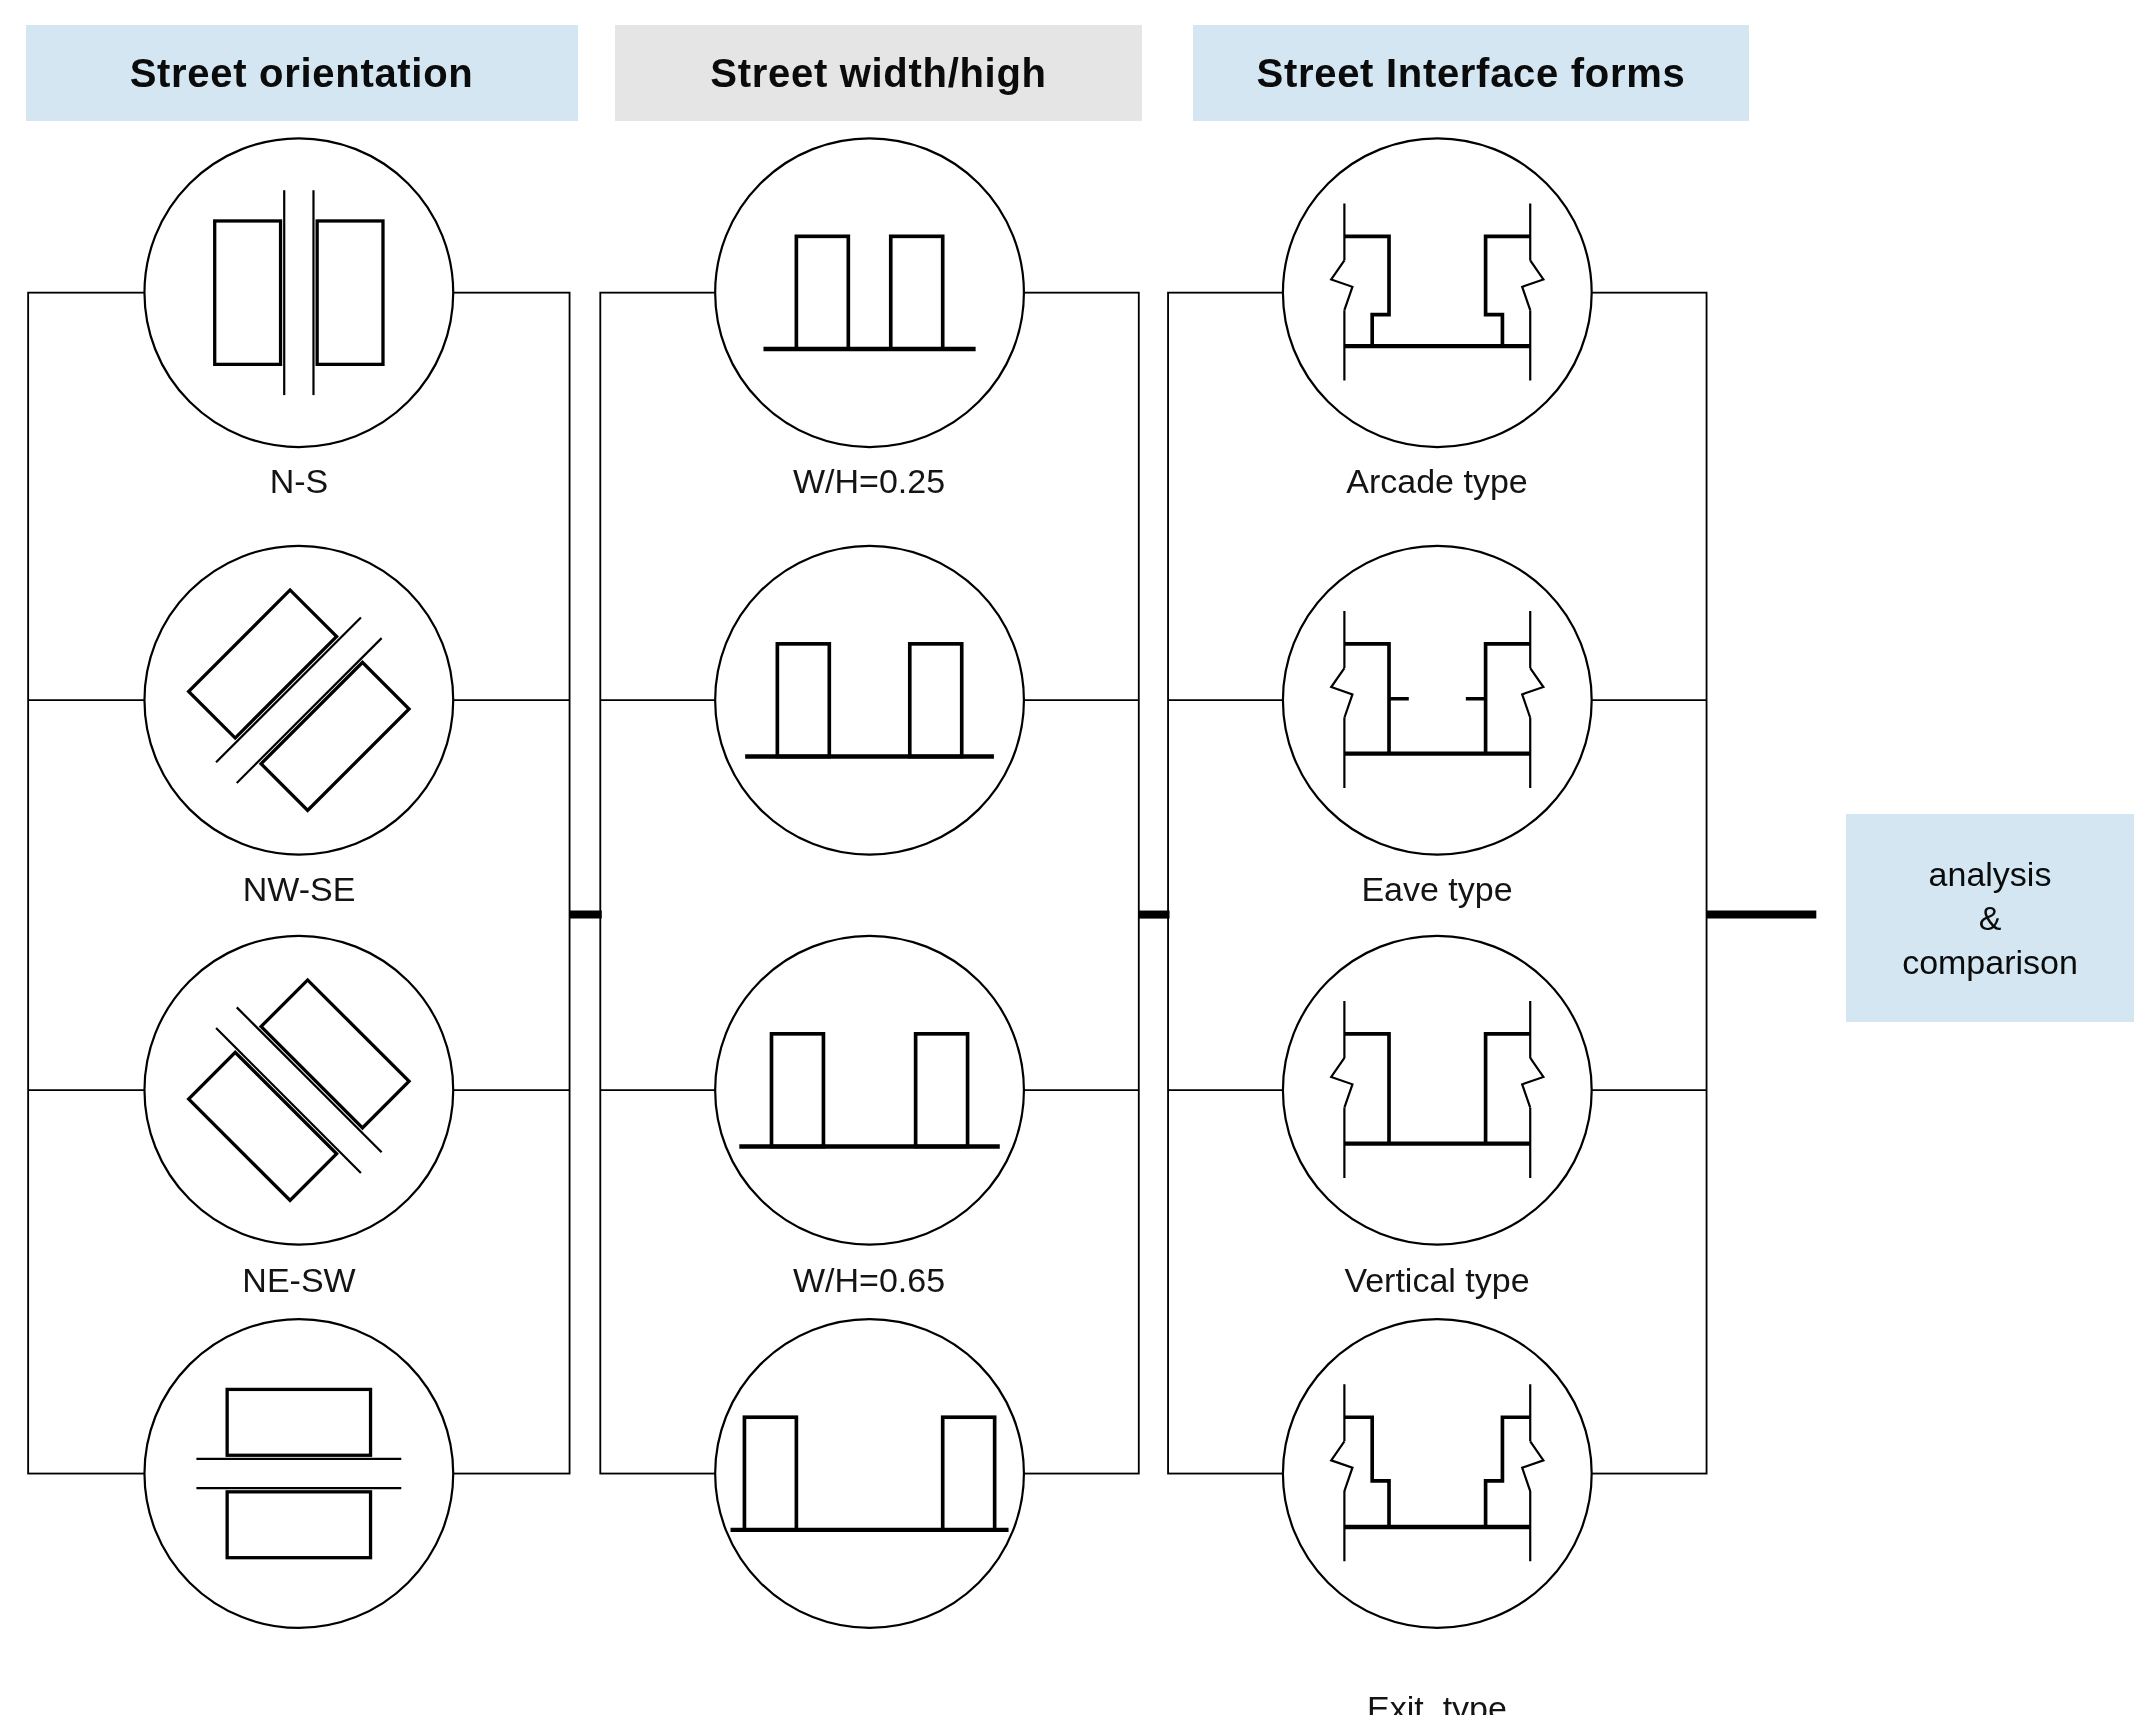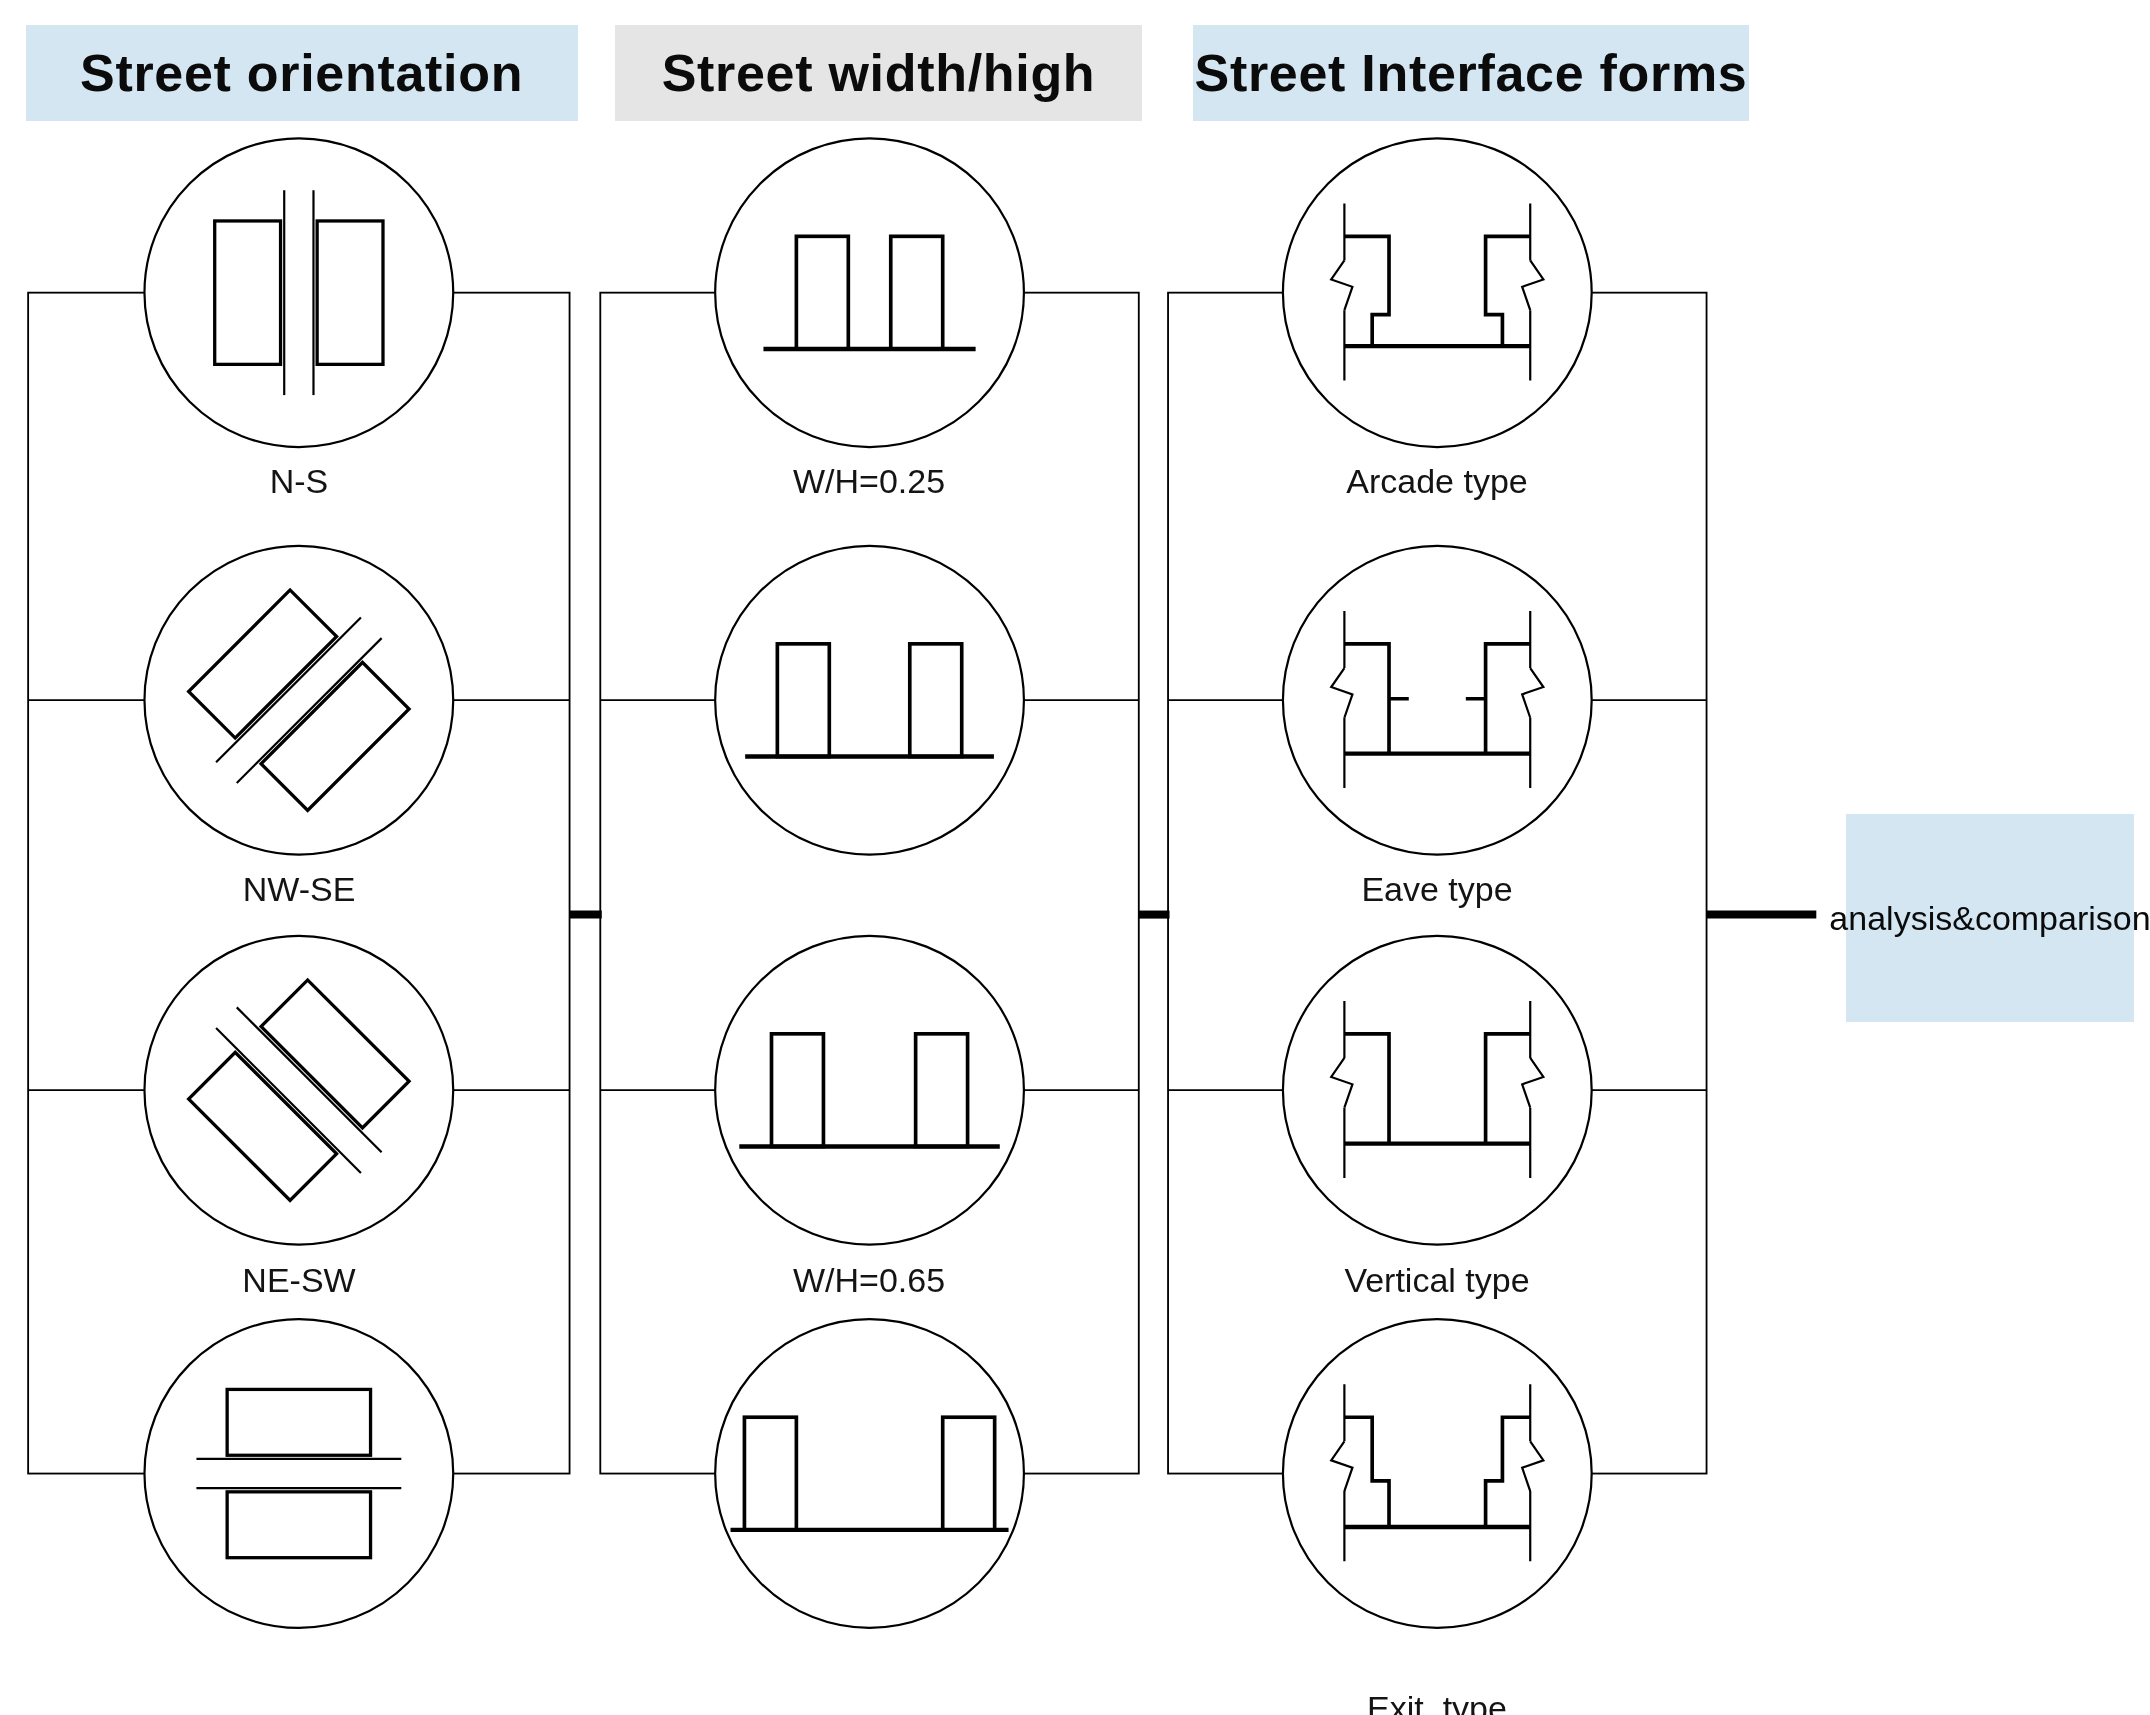--- a/index.html
+++ b/index.html
@@ -10,39 +10,39 @@
     font-family:"Liberation Sans", sans-serif;
     color:#0c0c0c;
     overflow:hidden;
   }
   .art{position:absolute;left:0;top:0;width:2151px;height:1715px;}
   .hdr{
     position:absolute;
     height:96px;
     line-height:96px;
     text-align:center;
-    font-size:52px;
+    font-size:40px;
     font-weight:bold;
     letter-spacing:0.7px;
     color:#0b0b0b;
   }
   .lbl{
     position:absolute;
     width:366px;
     line-height:41px;
     text-align:center;
     font-size:34px;
     font-weight:400;
     color:#141414;
     white-space:pre;
   }
   .result-box{
     position:absolute;
     left:1846px;top:814px;width:288px;height:208px;
-    display:flex;flex-direction:row;align-items:center;justify-content:center;
+    display:flex;flex-direction:column;align-items:center;justify-content:center;
     text-align:center;
     font-size:34px;line-height:44px;color:#0b0b0b;
   }
   
   .frame{fill:none;stroke:#000;stroke-width:2.5px;}
   .bridge{stroke:#000;stroke-width:11px;}
   .circ{fill:#ffffff;stroke:#000;stroke-width:3px;}
   .blk{fill:none;stroke:#000;stroke-width:4.5px;}
   .stline{stroke:#000;stroke-width:3px;}
   .bld{fill:none;stroke:#000;stroke-width:5px;}

